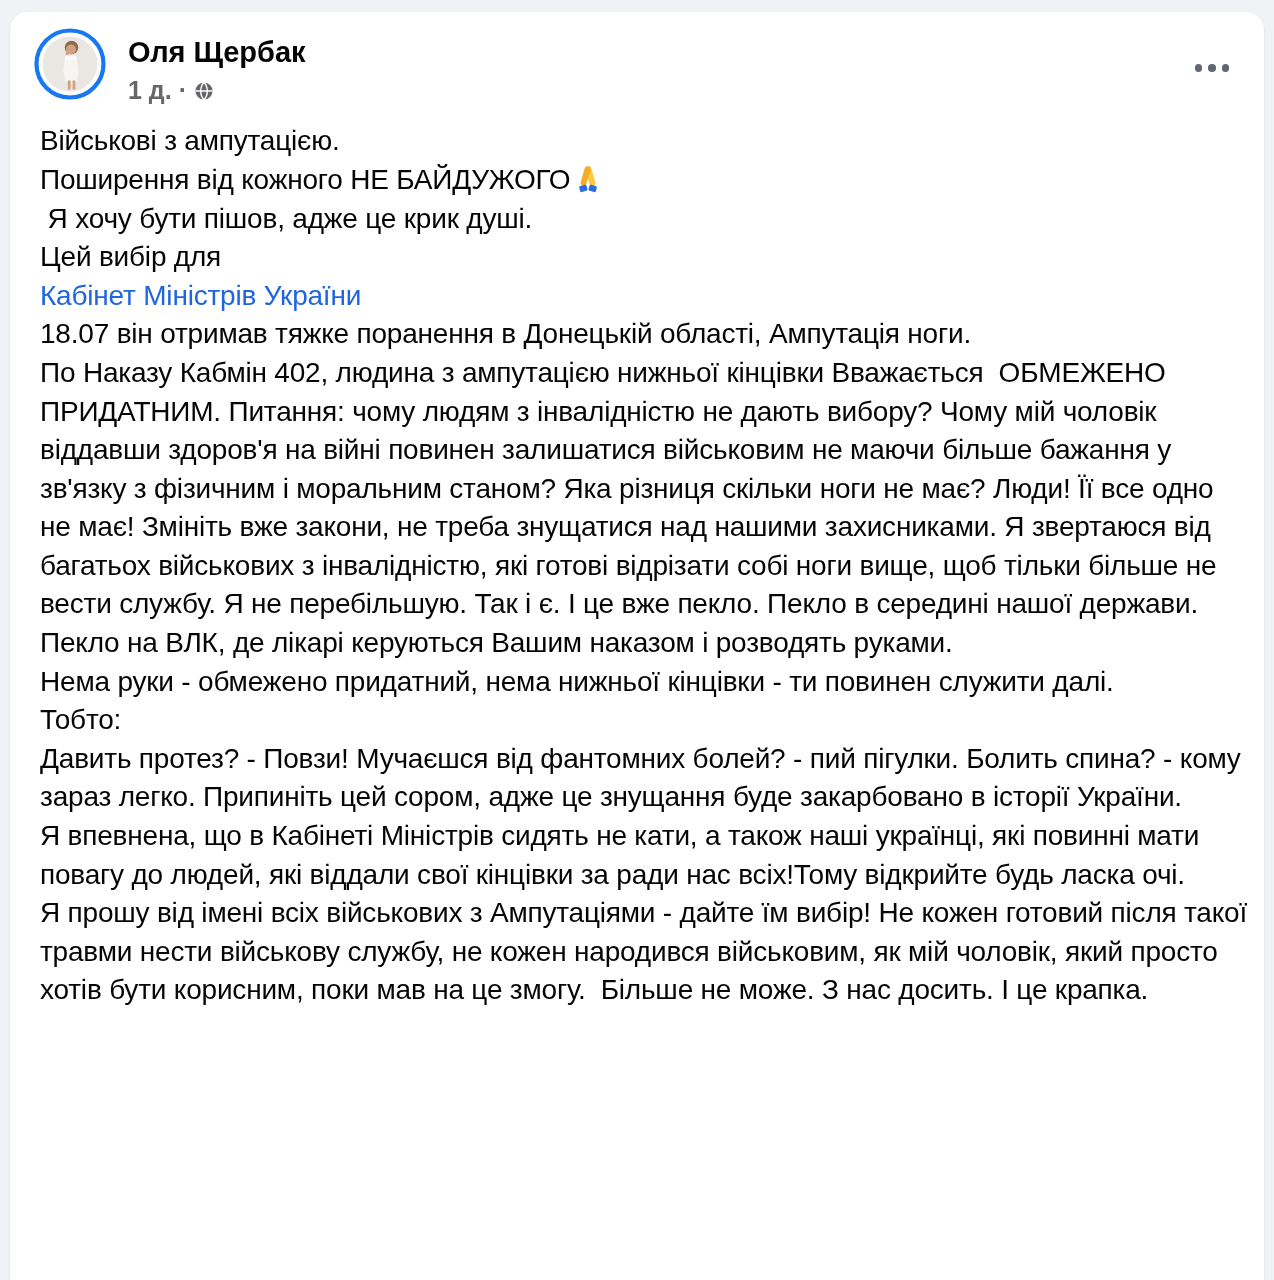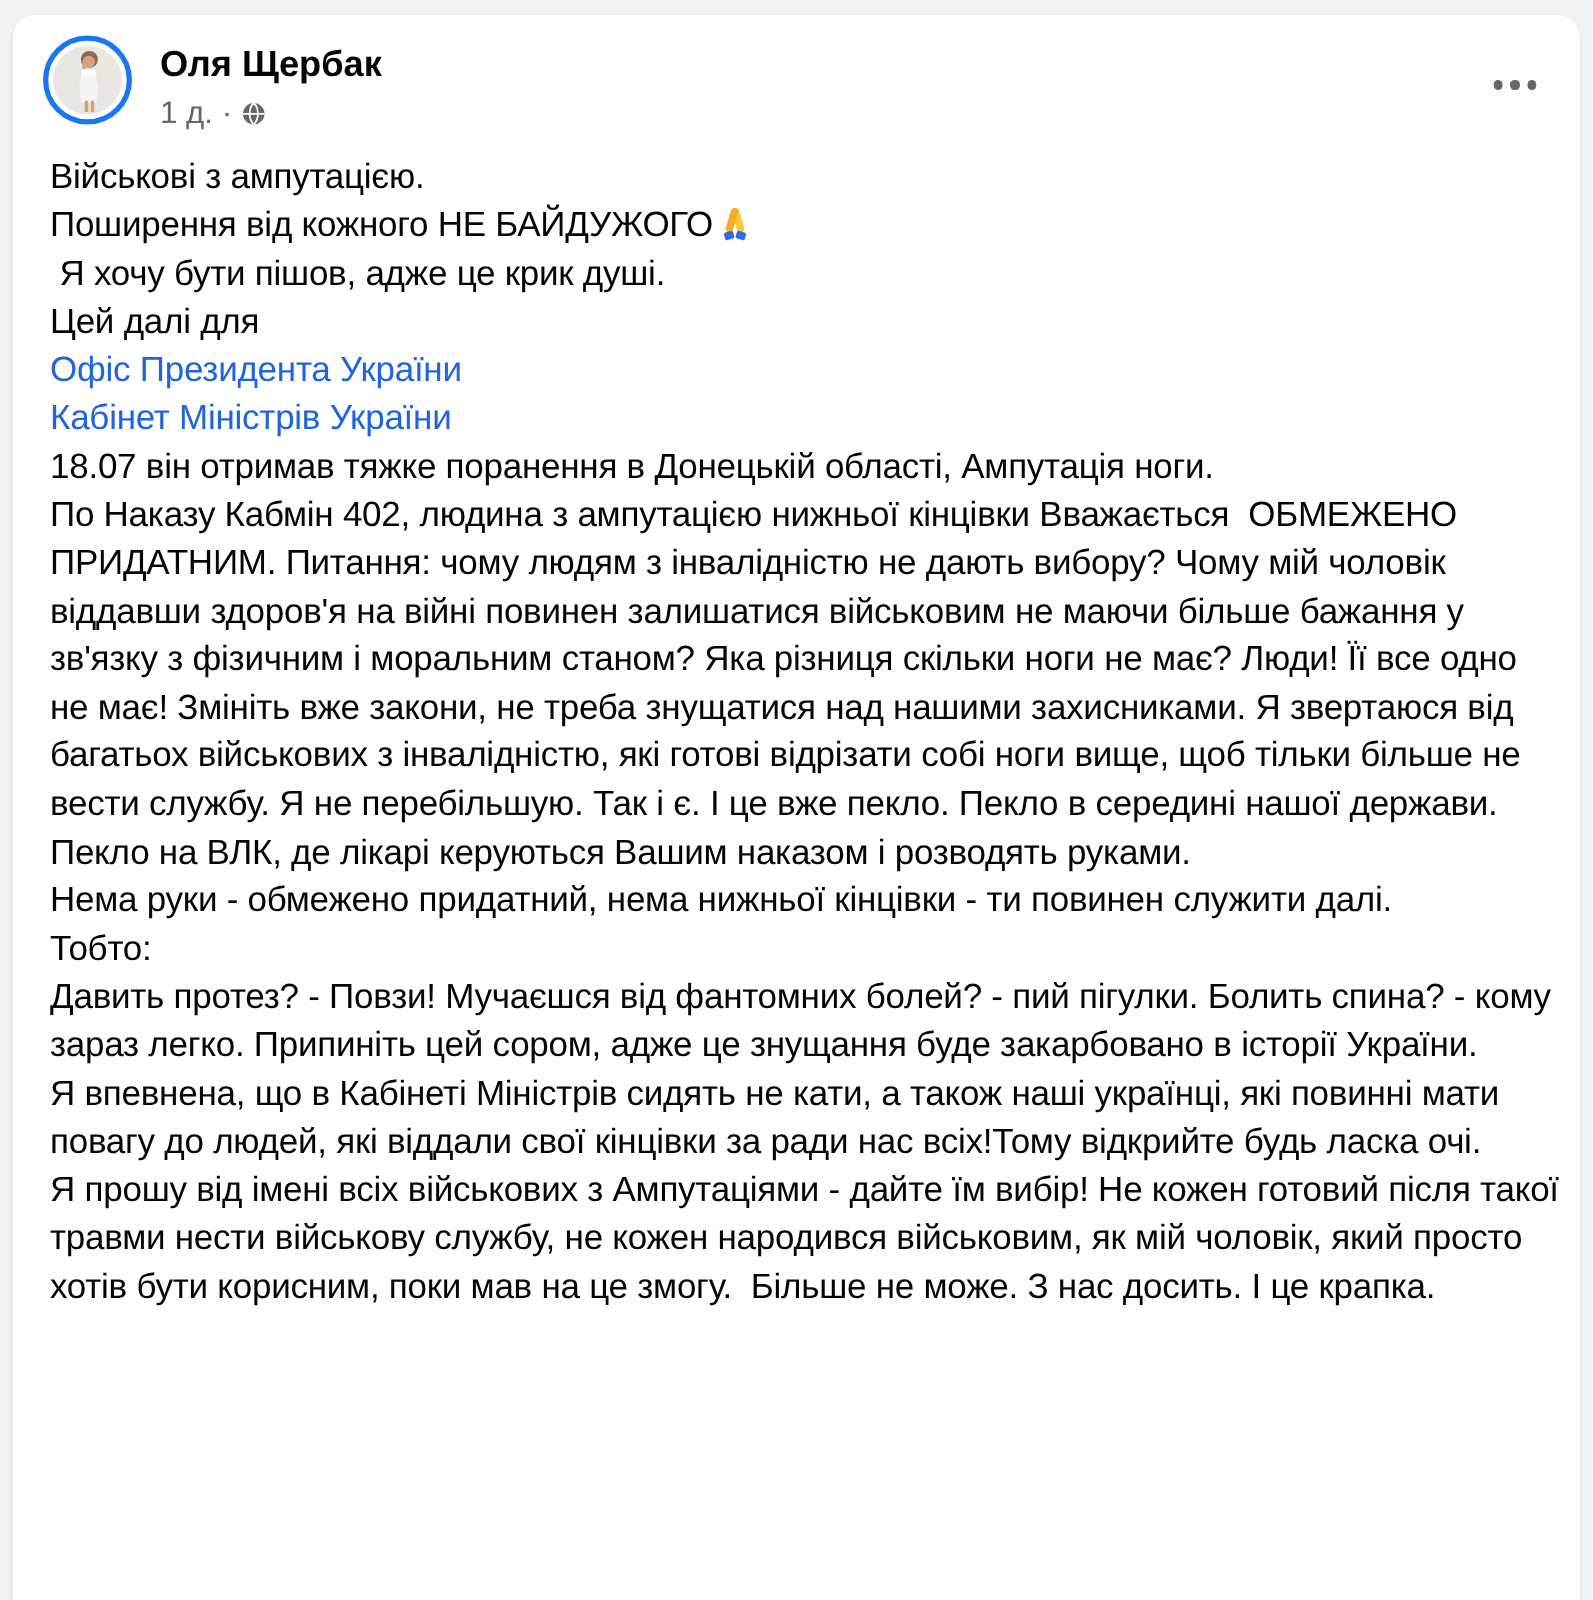--- a/index.html
+++ b/index.html
@@ -45,20 +45,21 @@
     line-height:1.15;
     cursor:pointer;
   }
   .meta-row{
     display:flex;
     align-items:center;
     margin-top:9px;
     font-size:25px;
     color:var(--meta);
     line-height:1;
+    font-weight:bold;
   }
   .meta-sep{margin:0 7px;color:var(--meta);}
   .globe{display:inline-flex;align-items:center;}
   .more-btn{
     position:absolute;
     top:36px;right:26px;
     width:52px;height:40px;
     display:flex;align-items:center;justify-content:center;
     gap:6px;
     cursor:pointer;
@@ -144,22 +145,21 @@
 
   <div class="content">
       <div class="post-line">Військові з ампутацією.</div>
       <div class="post-line">Поширення від кожного НЕ БАЙДУЖОГО<span class="emoji"><svg width="30" height="30" viewBox="0 0 36 36" aria-hidden="true">
     <rect x="14.6" y="3" width="7.2" height="24" rx="3.6" fill="#FFC83D" transform="rotate(-16 18 5)"></rect>
     <rect x="14.2" y="3" width="7.2" height="24" rx="3.6" fill="#F3AD2B" transform="rotate(16 18 5)"></rect>
     <rect x="7.8" y="25.5" width="9.2" height="7.6" rx="2" fill="#2E6BE6" transform="rotate(-16 12.4 29.3)"></rect>
     <rect x="19" y="25.5" width="9.2" height="7.6" rx="2" fill="#2E6BE6" transform="rotate(16 23.6 29.3)"></rect>
   </svg></span></div>
       <div class="post-line"> Я хочу бути пішов, адже це крик душі.</div>
-      <div class="post-line">Цей далі для</div>
-      <div class="post-line post-link">Офіс Президента України</div>
+      <div class="post-line">Цей вибір для</div>
       <div class="post-line post-link">Кабінет Міністрів України</div>
       <div class="post-line">18.07 він отримав тяжке поранення в Донецькій області, Ампутація ноги.</div>
       <div class="post-line">По Наказу Кабмін 402, людина з ампутацією нижньої кінцівки Вважається  ОБМЕЖЕНО ПРИДАТНИМ. Питання: чому людям з інвалідністю не дають вибору? Чому мій чоловік віддавши здоров'я на війні повинен залишатися військовим не маючи більше бажання у зв'язку з фізичним і моральним станом? Яка різниця скільки ноги не має? Люди! Її все одно не має! Змініть вже закони, не треба знущатися над нашими захисниками. Я звертаюся від багатьох військових з інвалідністю, які готові відрізати собі ноги вище, щоб тільки більше не вести службу. Я не перебільшую. Так і є. І це вже пекло. Пекло в середині нашої держави. Пекло на ВЛК, де лікарі керуються Вашим наказом і розводять руками.</div>
       <div class="post-line">Нема руки - обмежено придатний, нема нижньої кінцівки - ти повинен служити далі.</div>
       <div class="post-line">Тобто:</div>
       <div class="post-line">Давить протез? - Повзи! Мучаєшся від фантомних болей? - пий пігулки. Болить спина? - кому зараз легко. Припиніть цей сором, адже це знущання буде закарбовано в історії України.</div>
       <div class="post-line">Я впевнена, що в Кабінеті Міністрів сидять не кати, а також наші українці, які повинні мати повагу до людей, які віддали свої кінцівки за ради нас всіх!Тому відкрийте будь ласка очі.</div>
       <div class="post-line">Я прошу від імені всіх військових з Ампутаціями - дайте їм вибір! Не кожен готовий після такої травми нести військову службу, не кожен народився військовим, як мій чоловік, який просто хотів бути корисним, поки мав на це змогу.  Більше не може. З нас досить. І це крапка.</div>
     </div>
 

